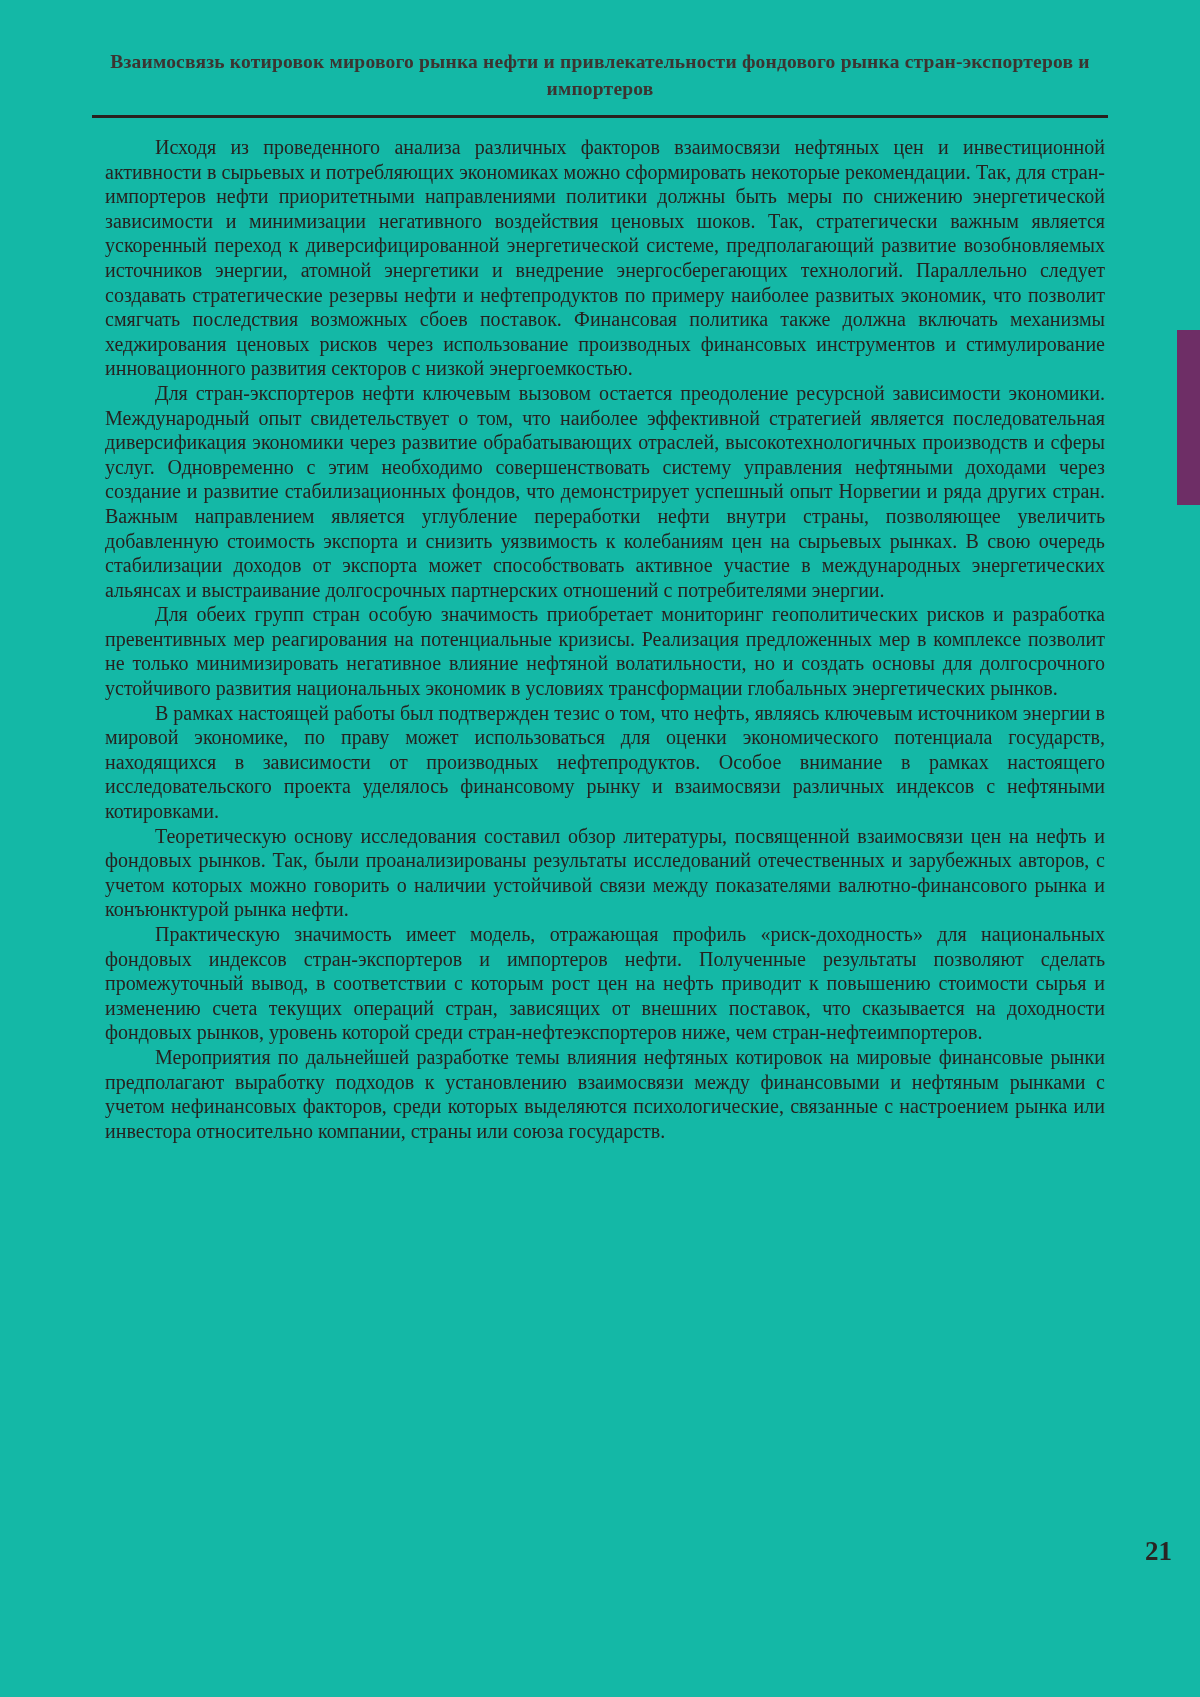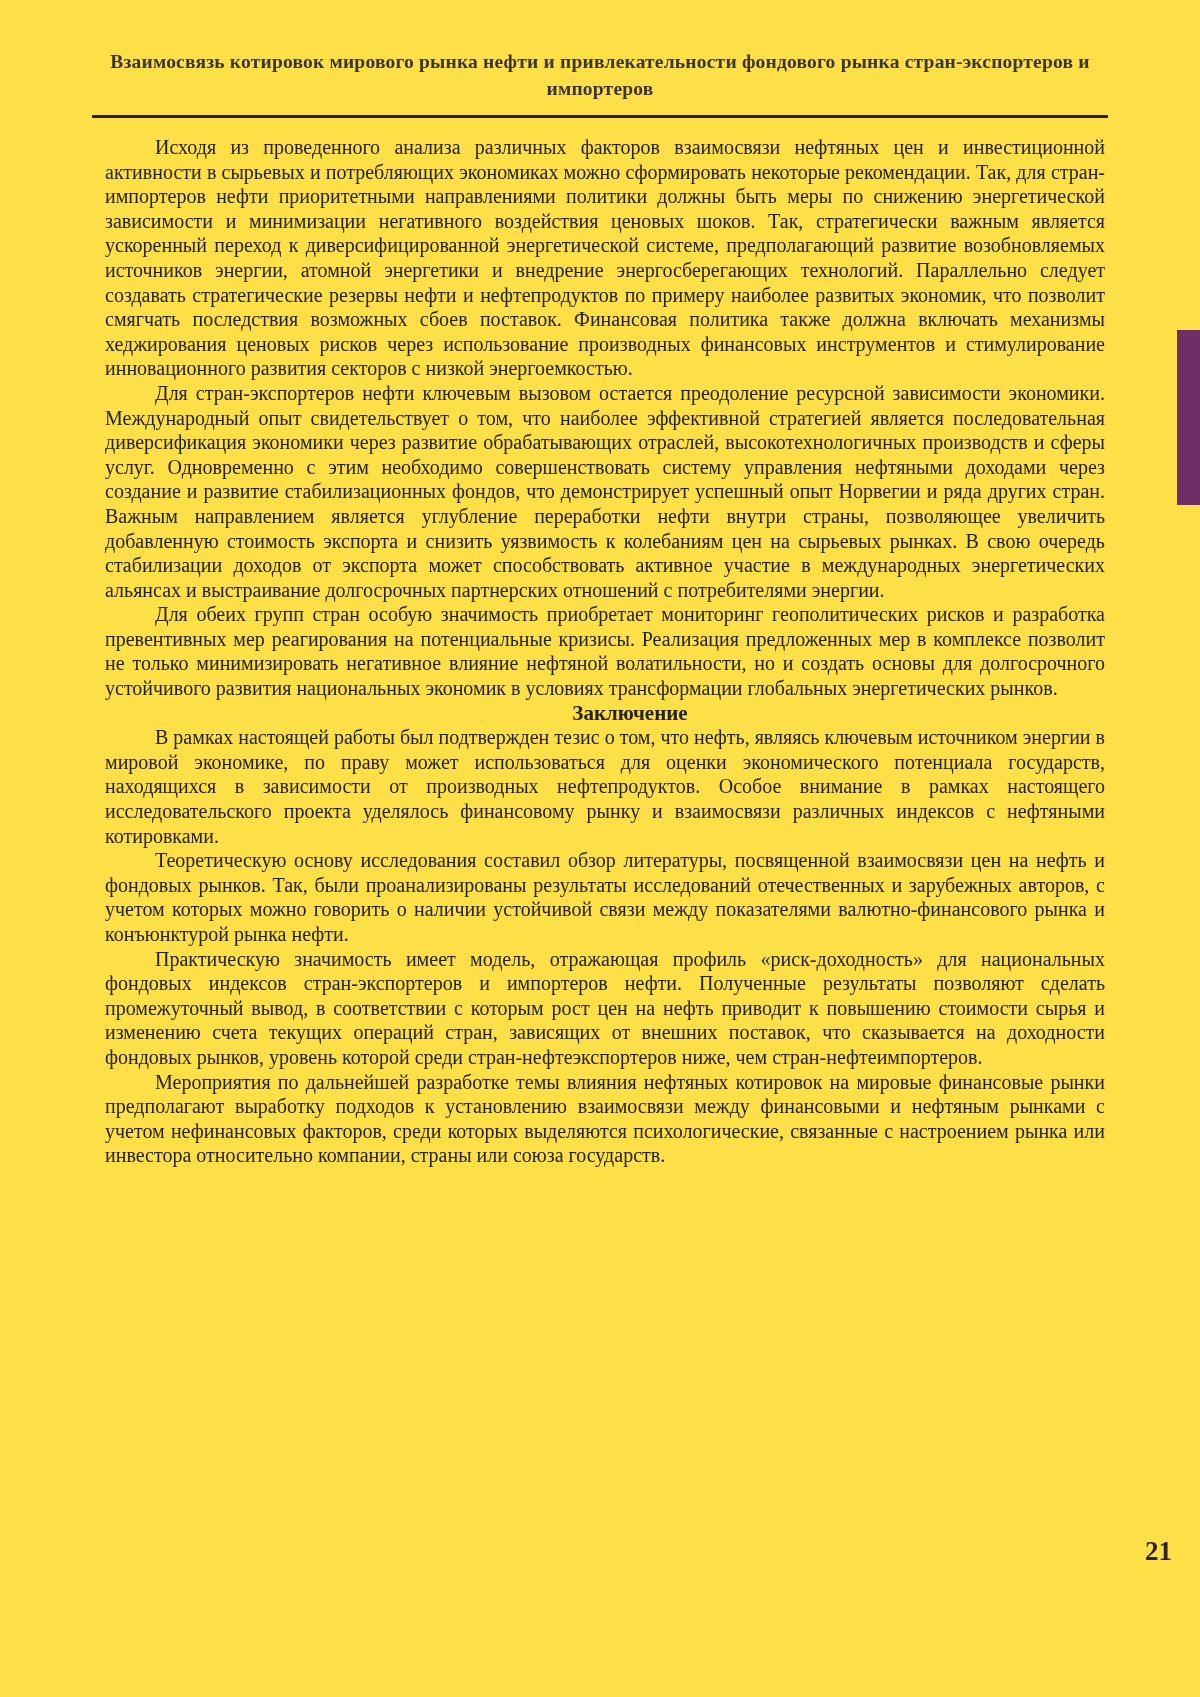--- a/index.html
+++ b/index.html
@@ -4,21 +4,21 @@
 <style>
   html, body {
     margin: 0;
     padding: 0;
     background: #ffffff;
   }
   .page {
     position: relative;
     width: 1200px;
     height: 1697px;
-    background: #fde047;
+    background: #14b8a6;
     overflow: hidden;
     font-family: "Liberation Serif", "DejaVu Serif", serif;
   }
   .running-header {
     width: 1000px;
     margin: 48px auto 0 auto;
     text-align: center;
     font-size: 19.5px;
     line-height: 27px;
     font-weight: 600;
@@ -79,21 +79,20 @@
   <div class="header-rule" style="background-color: rgb(41, 33, 30);"></div>
 
   <div class="content">
 
     <p>Исходя из проведенного анализа различных факторов взаимосвязи нефтяных цен и инвестиционной активности в сырьевых и потребляющих экономиках можно сформировать некоторые рекомендации. Так, для стран-импортеров нефти приоритетными направлениями политики должны быть меры по снижению энергетической зависимости и минимизации негативного воздействия ценовых шоков. Так, стратегически важным является ускоренный переход к диверсифицированной энергетической системе, предполагающий развитие возобновляемых источников энергии, атомной энергетики и внедрение энергосберегающих технологий. Параллельно следует создавать стратегические резервы нефти и нефтепродуктов по примеру наиболее развитых экономик, что позволит смягчать последствия возможных сбоев поставок. Финансовая политика также должна включать механизмы хеджирования ценовых рисков через использование производных финансовых инструментов и стимулирование инновационного развития секторов с низкой энергоемкостью.</p>
 
     <p>Для стран-экспортеров нефти ключевым вызовом остается преодоление ресурсной зависимости экономики. Международный опыт свидетельствует о том, что наиболее эффективной стратегией является последовательная диверсификация экономики через развитие обрабатывающих отраслей, высокотехнологичных производств и сферы услуг. Одновременно с этим необходимо совершенствовать систему управления нефтяными доходами через создание и развитие стабилизационных фондов, что демонстрирует успешный опыт Норвегии и ряда других стран. Важным направлением является углубление переработки нефти внутри страны, позволяющее увеличить добавленную стоимость экспорта и снизить уязвимость к колебаниям цен на сырьевых рынках. В свою очередь стабилизации доходов от экспорта может способствовать активное участие в международных энергетических альянсах и выстраивание долгосрочных партнерских отношений с потребителями энергии.</p>
 
     <p>Для обеих групп стран особую значимость приобретает мониторинг геополитических рисков и разработка превентивных мер реагирования на потенциальные кризисы. Реализация предложенных мер в комплексе позволит не только минимизировать негативное влияние нефтяной волатильности, но и создать основы для долгосрочного устойчивого развития национальных экономик в условиях трансформации глобальных энергетических рынков.</p>
 
-    <p class="section-heading">Заключение</p>
 
     <p>В рамках настоящей работы был подтвержден тезис о том, что нефть, являясь ключевым источником энергии в мировой экономике, по праву может использоваться для оценки экономического потенциала государств, находящихся в зависимости от производных нефтепродуктов. Особое внимание в рамках настоящего исследовательского проекта уделялось финансовому рынку и взаимосвязи различных индексов с нефтяными котировками.</p>
 
     <p>Теоретическую основу исследования составил обзор литературы, посвященной взаимосвязи цен на нефть и фондовых рынков. Так, были проанализированы результаты исследований отечественных и зарубежных авторов, с учетом которых можно говорить о наличии устойчивой связи между показателями валютно-финансового рынка и конъюнктурой рынка нефти.</p>
 
     <p>Практическую значимость имеет модель, отражающая профиль «риск-доходность» для национальных фондовых индексов стран-экспортеров и импортеров нефти. Полученные результаты позволяют сделать промежуточный вывод, в соответствии с которым рост цен на нефть приводит к повышению стоимости сырья и изменению счета текущих операций стран, зависящих от внешних поставок, что сказывается на доходности фондовых рынков, уровень которой среди стран-нефтеэкспортеров ниже, чем стран-нефтеимпортеров.</p>
 
     <p>Мероприятия по дальнейшей разработке темы влияния нефтяных котировок на мировые финансовые рынки предполагают выработку подходов к установлению взаимосвязи между финансовыми и нефтяным рынками с учетом нефинансовых факторов, среди которых выделяются психологические, связанные с настроением рынка или инвестора относительно компании, страны или союза государств.</p>
 
   </div>

